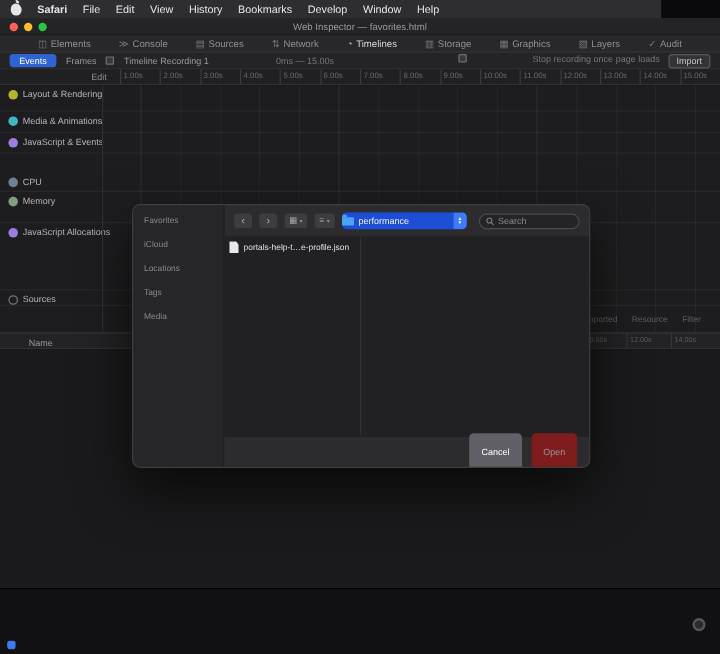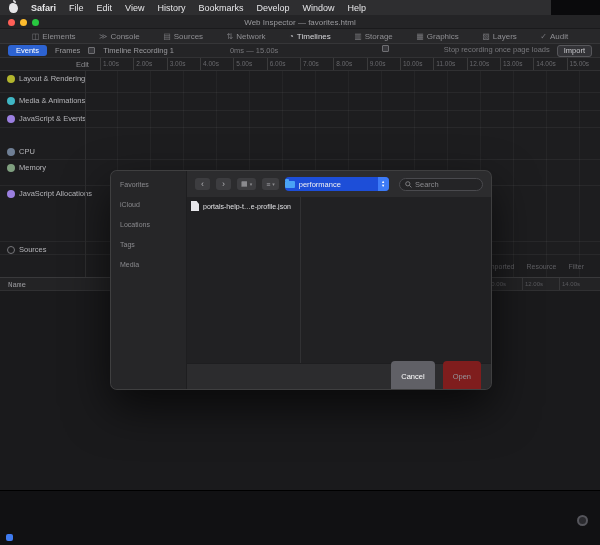--- a/index.html
+++ b/index.html
@@ -57,21 +57,21 @@
   .tl-row:nth-of-type(7){height:56px;} .tl-row:nth-of-type(8){height:13px;} .tl-row:nth-of-type(9){height:14px;}
   .tl-icon { width:8px; height:8px; border-radius:50%; flex:0 0 auto; margin-top:0.5px; }
   .tl-icon.hollow { background:transparent !important; border:1px solid #76767a; }
   .tl-label { font-size:7.5px; color:#b4b4b8; white-space:nowrap; }
   #scope-bar { position:absolute; right:16px; bottom:7px; display:flex; gap:12px; }
   #scope-bar .scope { font-size:7px; color:#5f5f63; }
 
   
   #detail-header { position:absolute; left:0; top:277px; width:600px; height:14px; background:#232325;
     border-top:1px solid #39393b; border-bottom:1px solid #303032; }
-  #name-header { position:absolute; left:8px; top:3px; font-size:7.5px; color:#9a9a9e;font-family:Liberation Mono, monospace; }
+  #name-header { position:absolute; left:24px; top:3px; font-size:7.5px; color:#9a9a9e; }
   #detail-ruler { position:absolute; left:300px; right:4px; top:0; bottom:0; display:flex; }
   #detail-ruler .tick { flex:1; border-left:1px solid rgba(255,255,255,0.09); font-size:6px; color:#5a5a5e; padding:3px 0 0 2px; white-space:nowrap; overflow:hidden; }
 
   
   #detail-empty { position:absolute; left:0; top:291px; width:600px; height:199px; background:#1a1a1c; }
   #page-area { position:absolute; left:0; top:490px; width:600px; height:55px; background:#111113; border-top:1px solid #000; }
   #gear { position:absolute; right:12px; top:24px; width:11px; height:11px; border-radius:50%;
     border:2px solid #55555b; background:#2a2a2e; }
   #dock-icon { position:absolute; left:6px; bottom:4px; width:7px; height:7px; border-radius:2px; background:#3f7bf0; }
 

